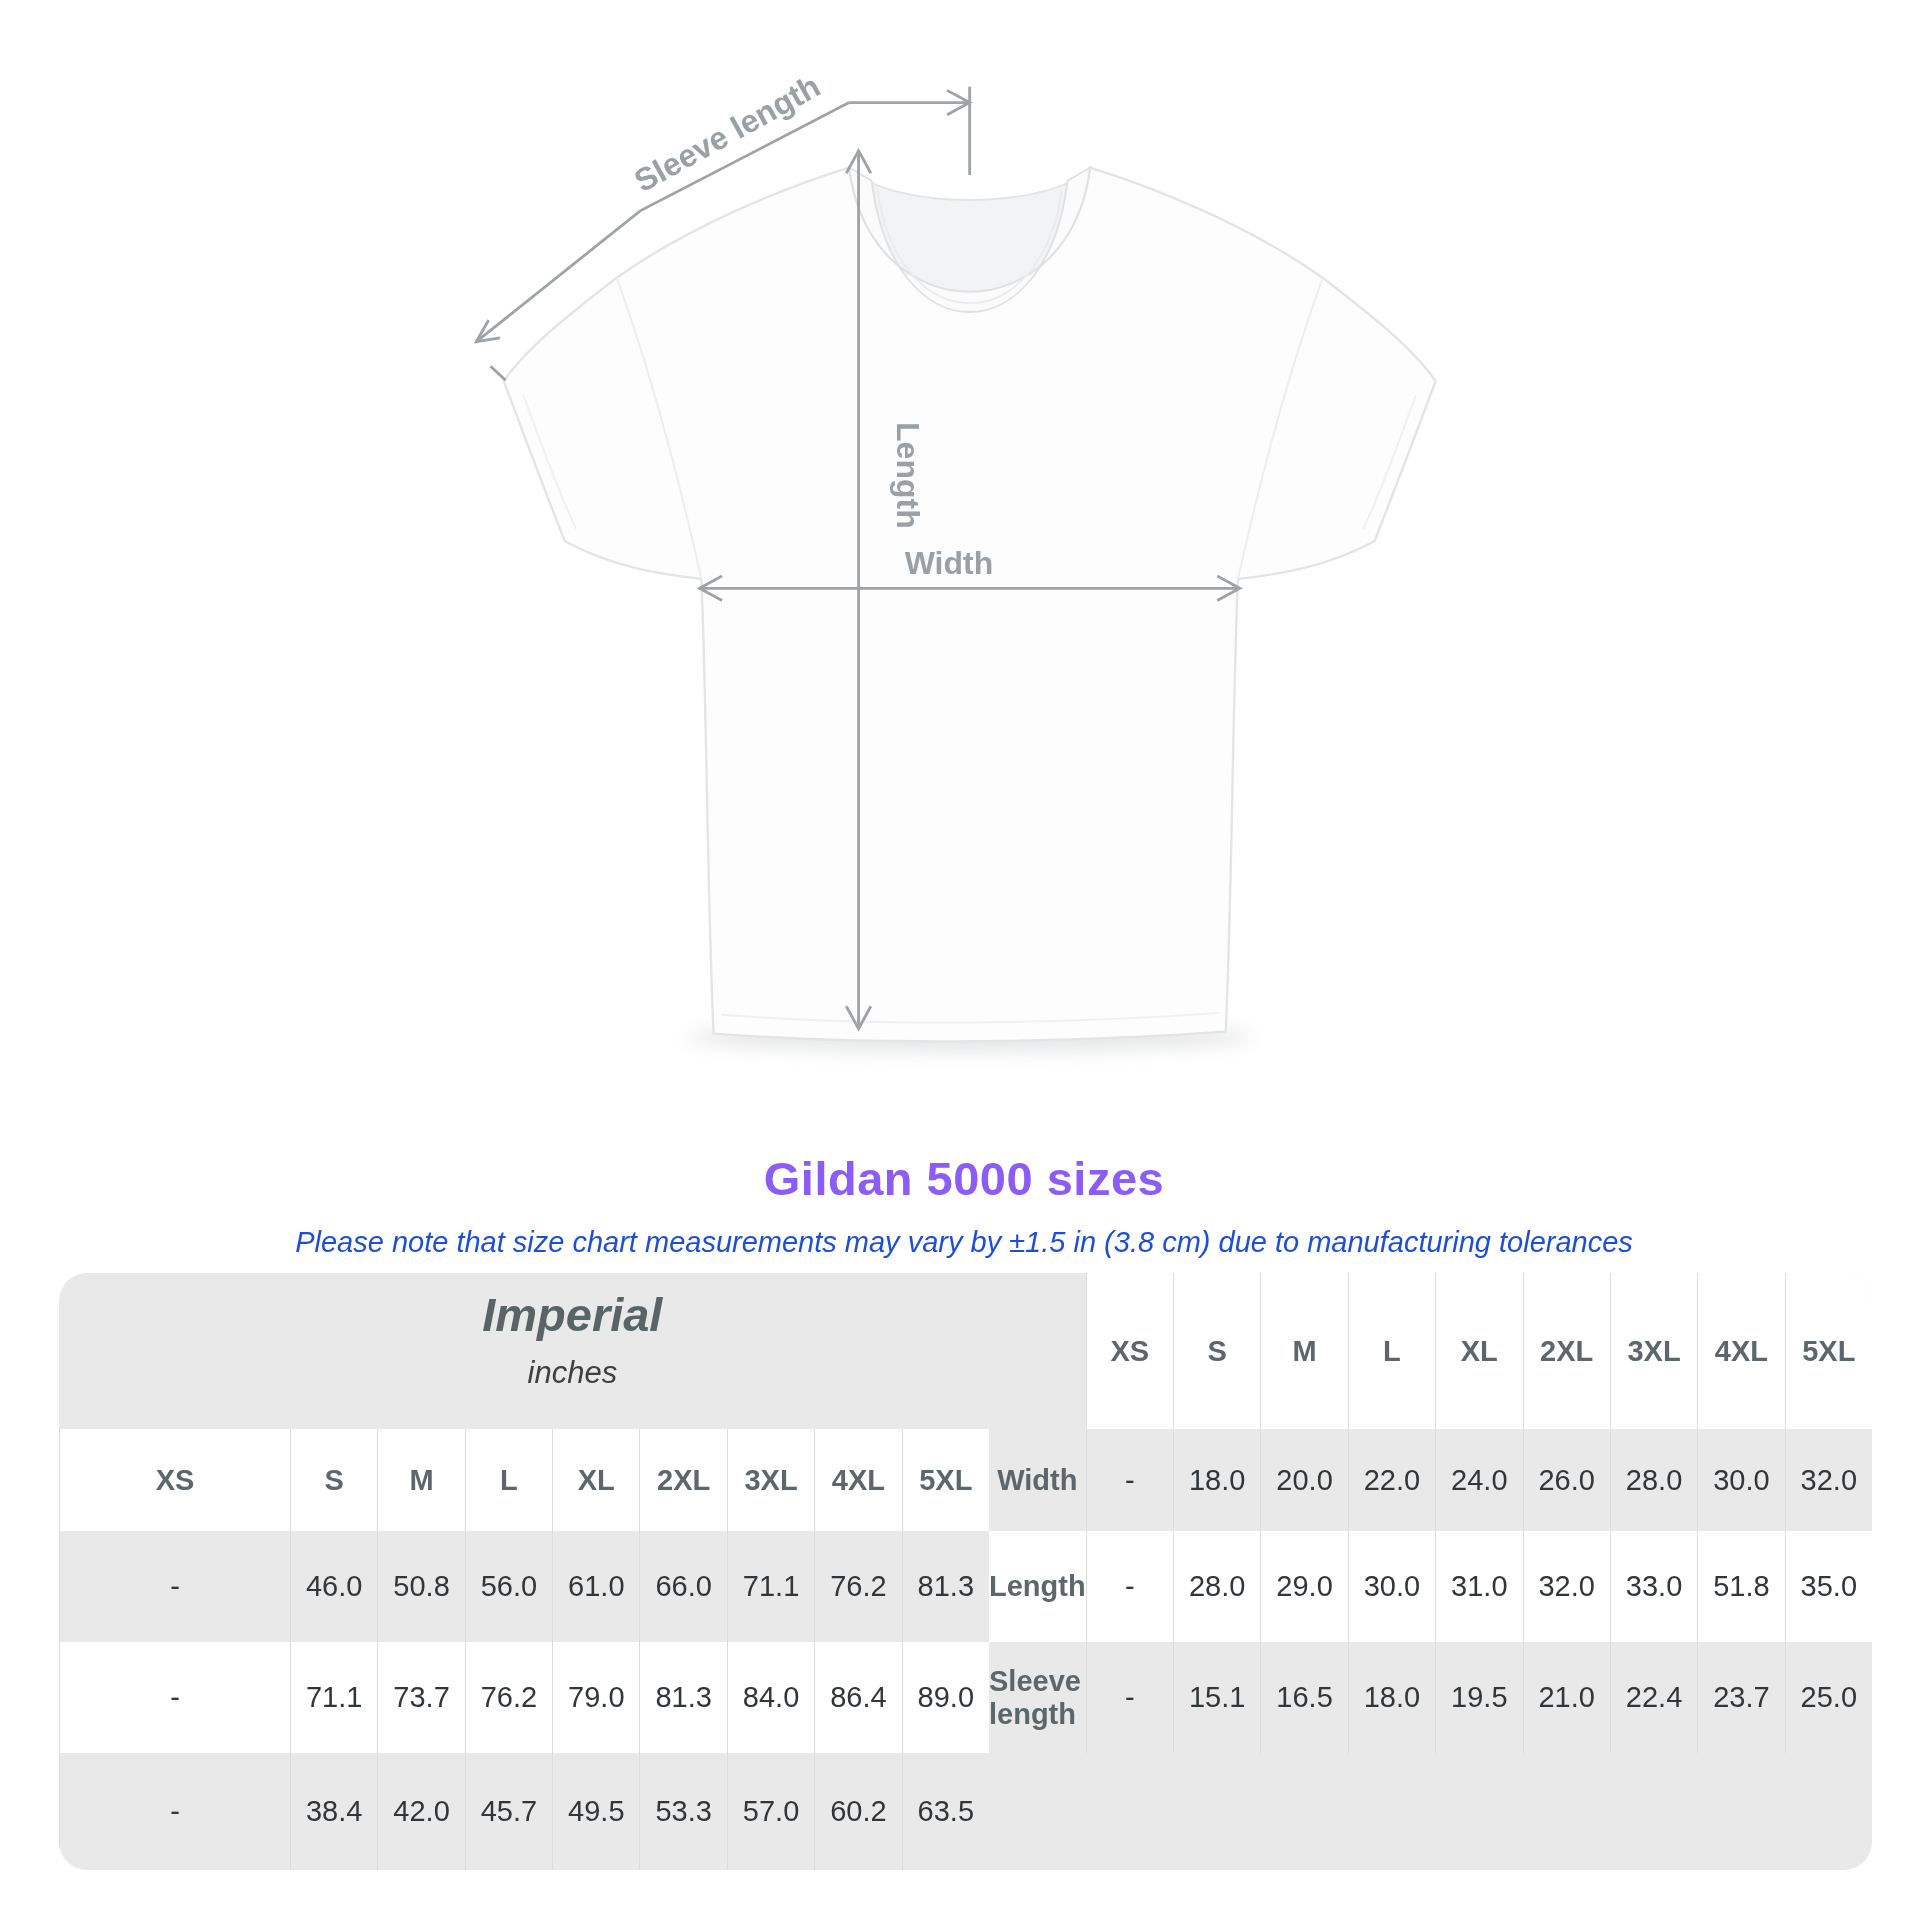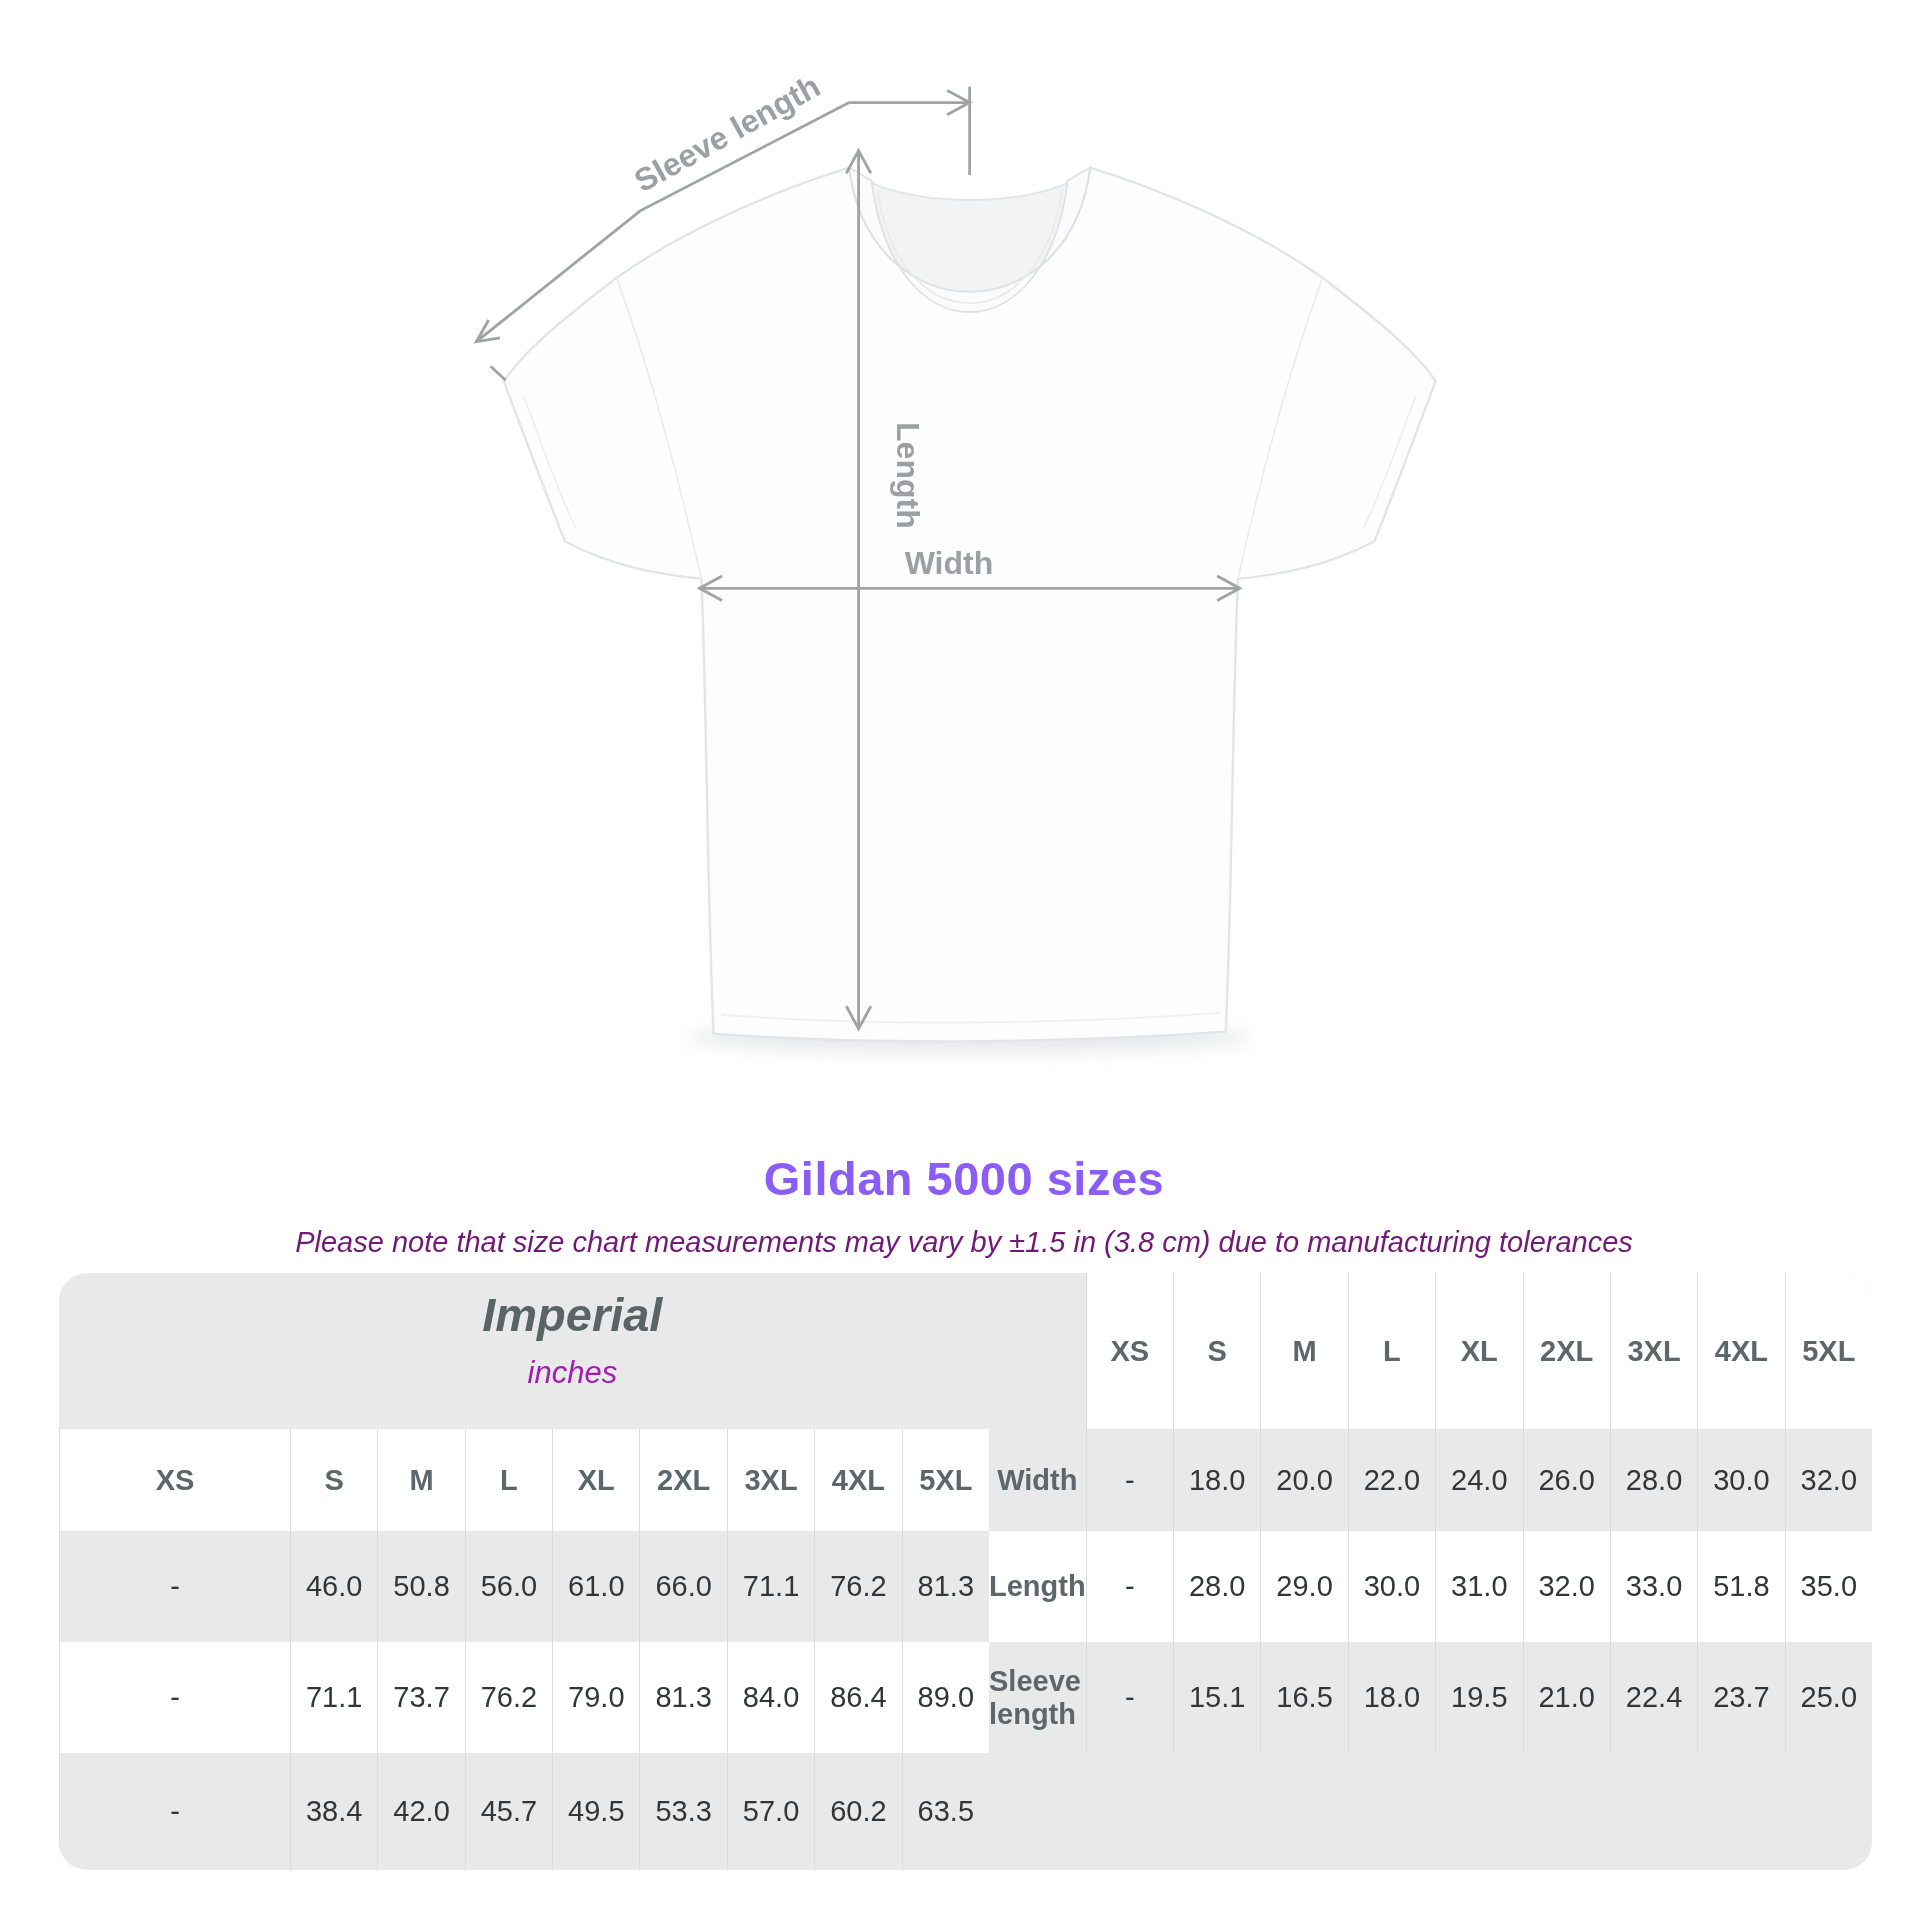--- a/index.html
+++ b/index.html
@@ -3,29 +3,29 @@
 <meta charset="utf-8">
 <style>
   html,body{margin:0;padding:0;background:#fff;}
   #page{position:relative;width:1928px;height:1928px;background:#ffffff;overflow:hidden;
         font-family:"Liberation Sans", sans-serif;}
   #shirt-svg{position:absolute;left:0;top:0;}
   .dim-label{font-family:"Liberation Sans", sans-serif;font-size:34px;font-weight:bold;fill:#9aa0a3;}
   #page-title{position:absolute;left:0;top:1151px;width:1928px;text-align:center;
               font-size:47px;font-weight:bold;color:#8b5cf6;letter-spacing:0.5px;}
   #page-subtitle{position:absolute;left:0;top:1226px;width:1928px;text-align:center;
-              font-size:29px;font-style:italic;color:#701a75;}
+              font-size:29px;font-style:italic;color:#1d4ed8;}
   #size-table{position:absolute;left:59px;top:1273px;width:1813px;height:597px;
               background:#e9e9ea;border-radius:28px;overflow:hidden;
               display:grid;grid-template-columns:231px repeat(18,1fr);
               grid-template-rows:156px 102px 111px 111px 117px;}
   .band{display:flex;flex-direction:column;align-items:center;justify-content:center;
         padding-bottom:24.5px;color:#5a6467;}
   .band .b-label{font-size:47px;font-weight:bold;font-style:italic;}
-  .band .b-sub{font-size:31px;font-style:italic;margin-top:13px;color:#a21caf;}
+  .band .b-sub{font-size:31px;font-style:italic;margin-top:13px;color:#404040;}
   .band.imperial{grid-column:1 / span 10;}
   .band.metric{grid-column:11 / span 9;}
   .cell{display:flex;align-items:center;justify-content:center;
         border-left:1.9px solid #dcdcdc;font-size:29px;color:#323638;}
   .cell.first{border-left:none;}
   .cell.w{background:#ffffff;}
   .cell.lab{font-weight:bold;color:#5d676b;}
 </style>
 </head>
 <body>

